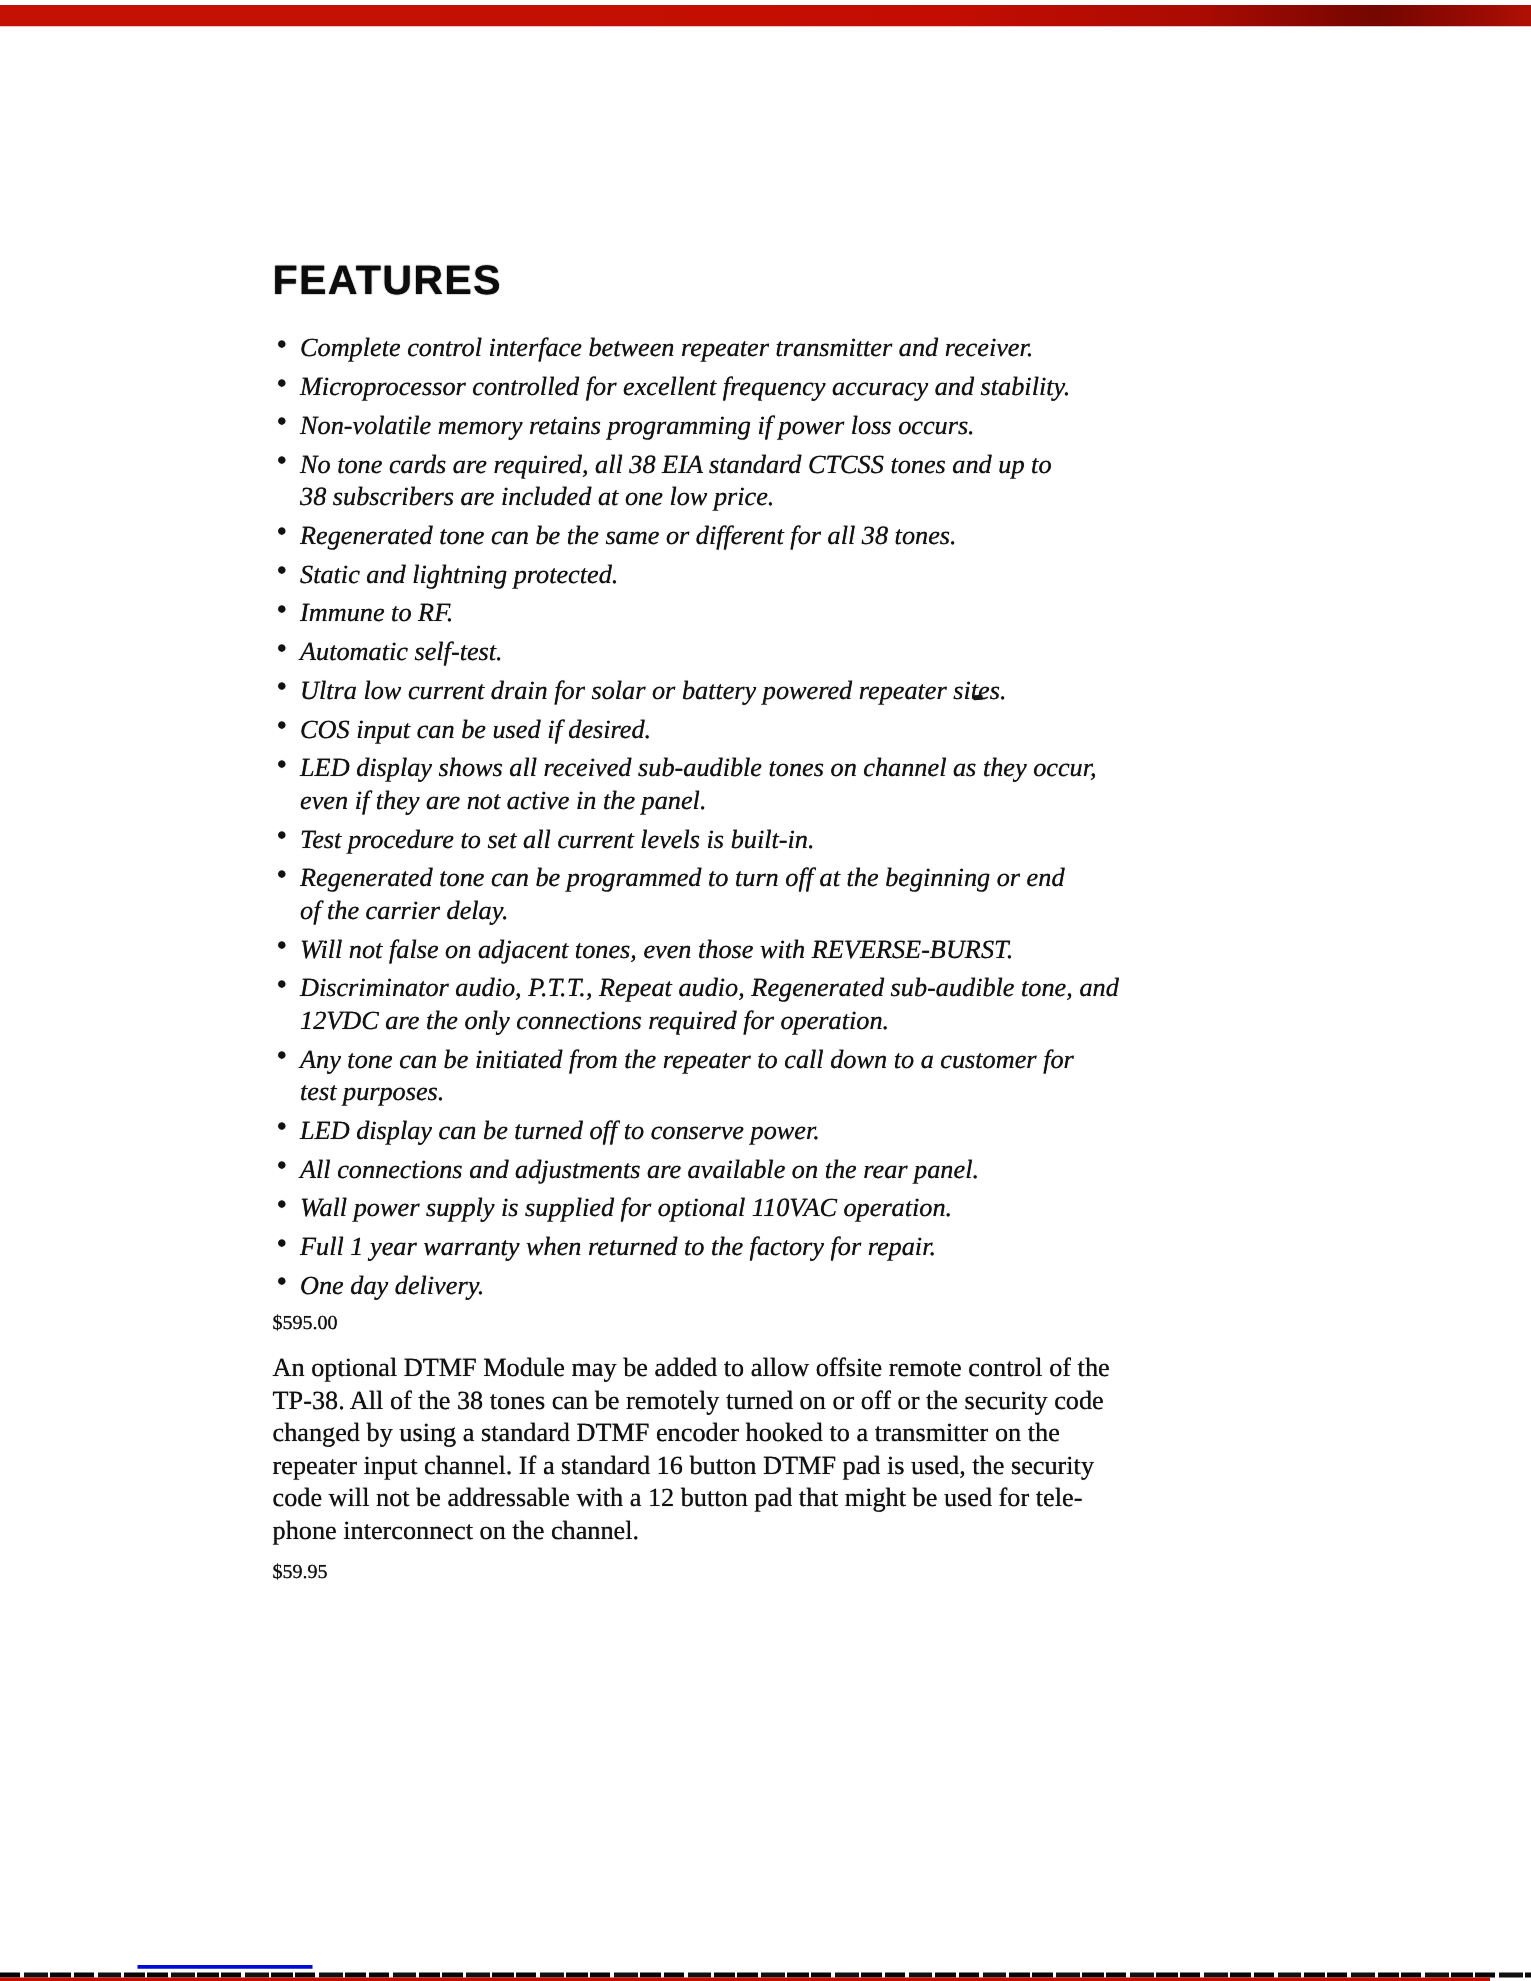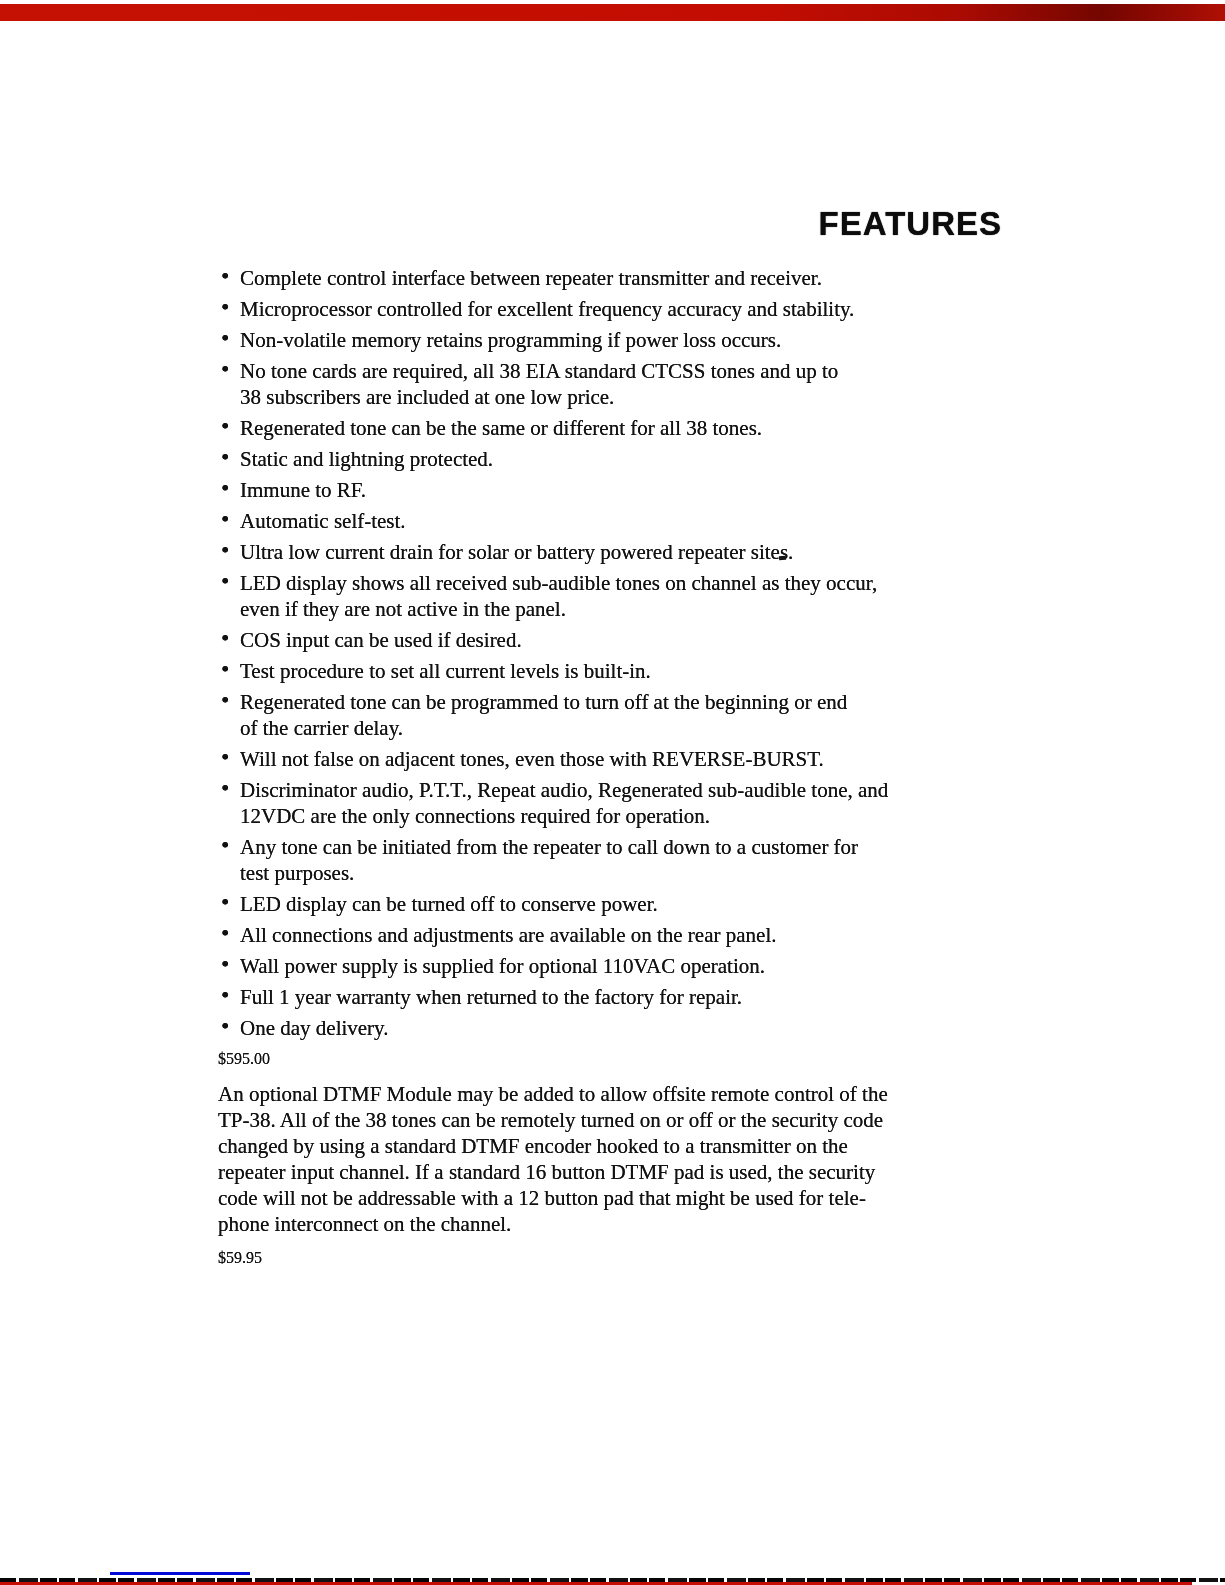--- a/index.html
+++ b/index.html
@@ -38,41 +38,42 @@
   .stray-mark {
     position: absolute; left: 779px; top: 556px; width: 7px; height: 4px;
     background: #161616; transform: rotate(-4deg);
   }
 
   .content {
     position: absolute; left: 218px; top: 205px; width: 830px;
   }
   .doc-title {
     margin: 0 46px 0 0;
-    text-align: right;
+    text-align: left;
     font-family: "Liberation Sans", sans-serif;
     font-weight: 700;
     font-size: 33px;
     letter-spacing: 1px;
     color: #0c0c0c;
     text-shadow: 0 0 1px #000;
   }
   .features-list {
     margin: 22px 0 0 0;
     padding: 0 0 0 22px;
     list-style: none;
     font-size: 21px;
     line-height: 26px;
     width: 800px;
   }
   .features-list li {
     position: relative;
     margin: 0 0 5px 0;
     white-space: pre-line;
     text-shadow: 0 0 0.6px #222;
+    font-style: italic;
   }
   .features-list li::before {
     content: "\2022";
     position: absolute;
     left: -19px;
     top: -2px;
     font-size: 24px;
     color: #111;
   }
   .price-line {
@@ -105,23 +106,23 @@
       <li>Complete control interface between repeater transmitter and receiver.</li>
       <li>Microprocessor controlled for excellent frequency accuracy and stability.</li>
       <li>Non-volatile memory retains programming if power loss occurs.</li>
       <li>No tone cards are required, all 38 EIA standard CTCSS tones and up to
 38 subscribers are included at one low price.</li>
       <li>Regenerated tone can be the same or different for all 38 tones.</li>
       <li>Static and lightning protected.</li>
       <li>Immune to RF.</li>
       <li>Automatic self-test.</li>
       <li>Ultra low current drain for solar or battery powered repeater sites.</li>
+      <li>COS input can be used if desired.</li>
       <li>LED display shows all received sub-audible tones on channel as they occur,
 even if they are not active in the panel.</li>
-      <li>COS input can be used if desired.</li>
       <li>Test procedure to set all current levels is built-in.</li>
       <li>Regenerated tone can be programmed to turn off at the beginning or end
 of the carrier delay.</li>
       <li>Will not false on adjacent tones, even those with REVERSE-BURST.</li>
       <li>Discriminator audio, P.T.T., Repeat audio, Regenerated sub-audible tone, and
 12VDC are the only connections required for operation.</li>
       <li>Any tone can be initiated from the repeater to call down to a customer for
 test purposes.</li>
       <li>LED display can be turned off to conserve power.</li>
       <li>All connections and adjustments are available on the rear panel.</li>

